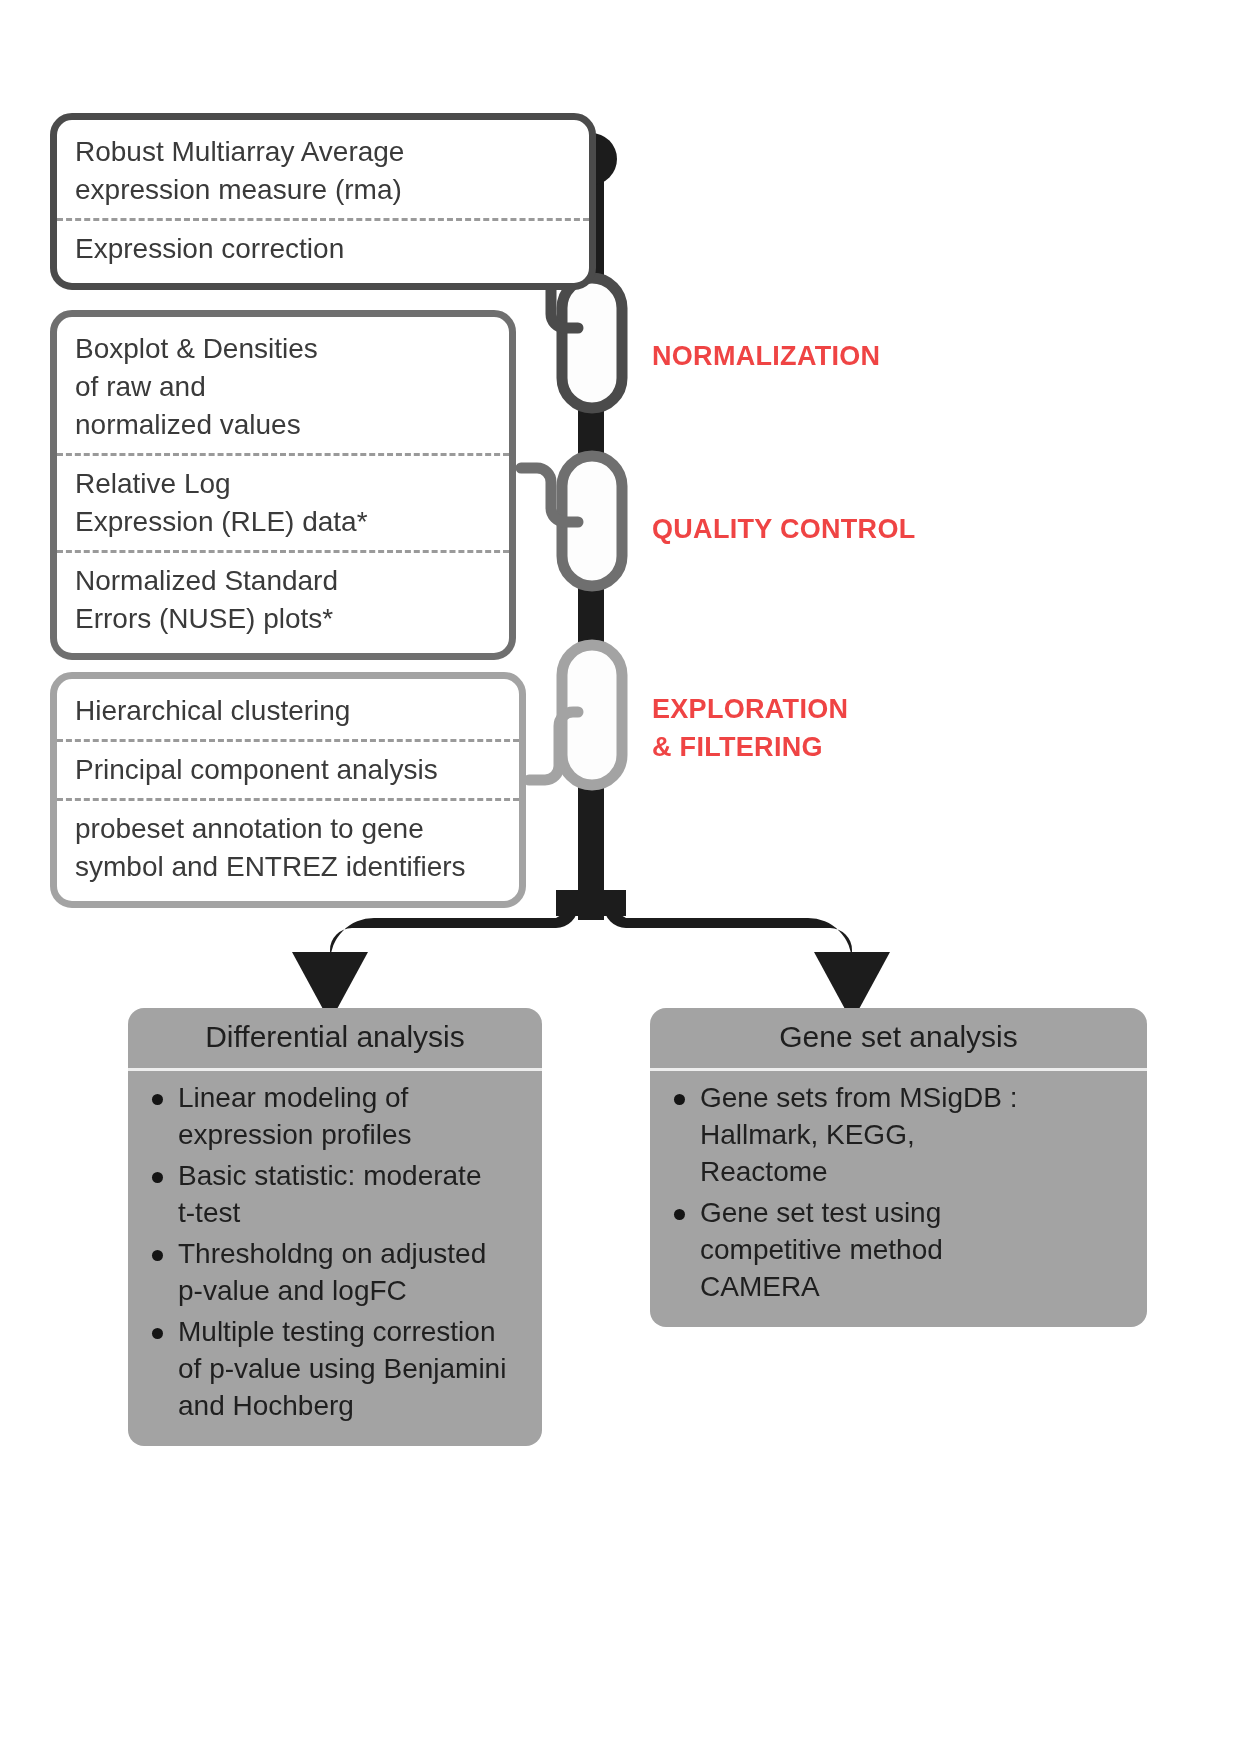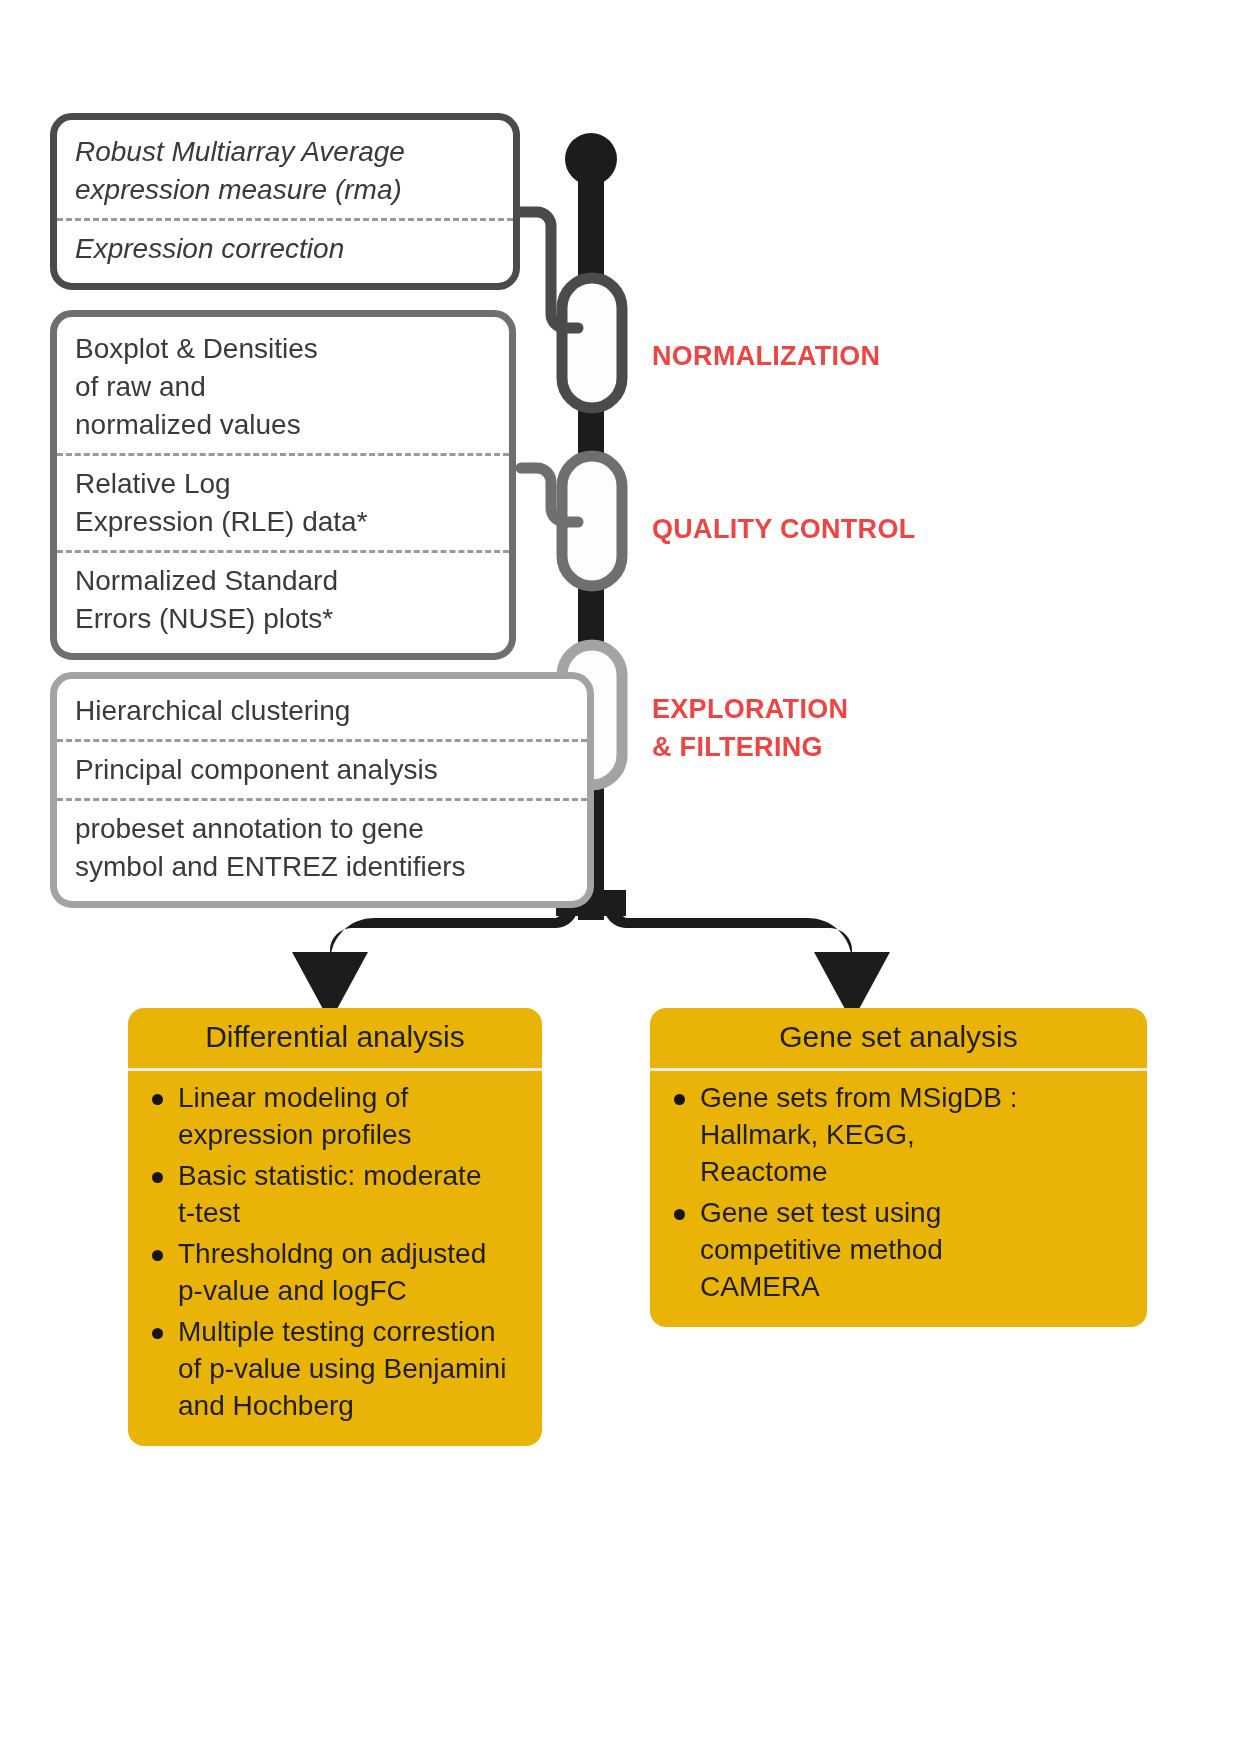--- a/index.html
+++ b/index.html
@@ -51,34 +51,33 @@
     color: #3a3a3a;
     padding: 9px 16px 9px 18px;
     white-space: pre-line;
   }
   .panel .row + .row {
     border-top: 3px dashed #9a9a9a;
   }
 
   #panel-normalization {
     left: 50px; top: 113px;
-    width: 470px;
+    width: 546px;
     border-width: 7px;
     border-color: #4b4b4b;
-    font-style: italic;
   }
   #panel-quality {
     left: 50px; top: 310px;
     width: 466px;
     border-width: 7px;
     border-color: #6f6f6f;
   }
   #panel-exploration {
     left: 50px; top: 672px;
-    width: 544px;
+    width: 476px;
     border-width: 7px;
     border-color: #a3a3a3;
   }
 
   
   .stage-label {
     position: absolute;
     font-size: 27px;
     font-weight: bold;
     color: #ef4444;
@@ -86,21 +85,21 @@
     line-height: 38px;
     white-space: pre-line;
   }
   #stage-label-0 { left: 652px; top: 337px; }
   #stage-label-1 { left: 652px; top: 510px; }
   #stage-label-2 { left: 652px; top: 690px; }
 
   
   .result-box {
     position: absolute;
-    background: #eab308;
+    background: #a3a3a3;
     border-radius: 16px;
     overflow: hidden;
   }
   .result-box .rb-title {
     text-align: center;
     font-size: 30px;
     line-height: 46px;
     color: #1f1f1f;
     padding: 6px 10px 8px 10px;
     border-bottom: 3px solid #eeeeee;

